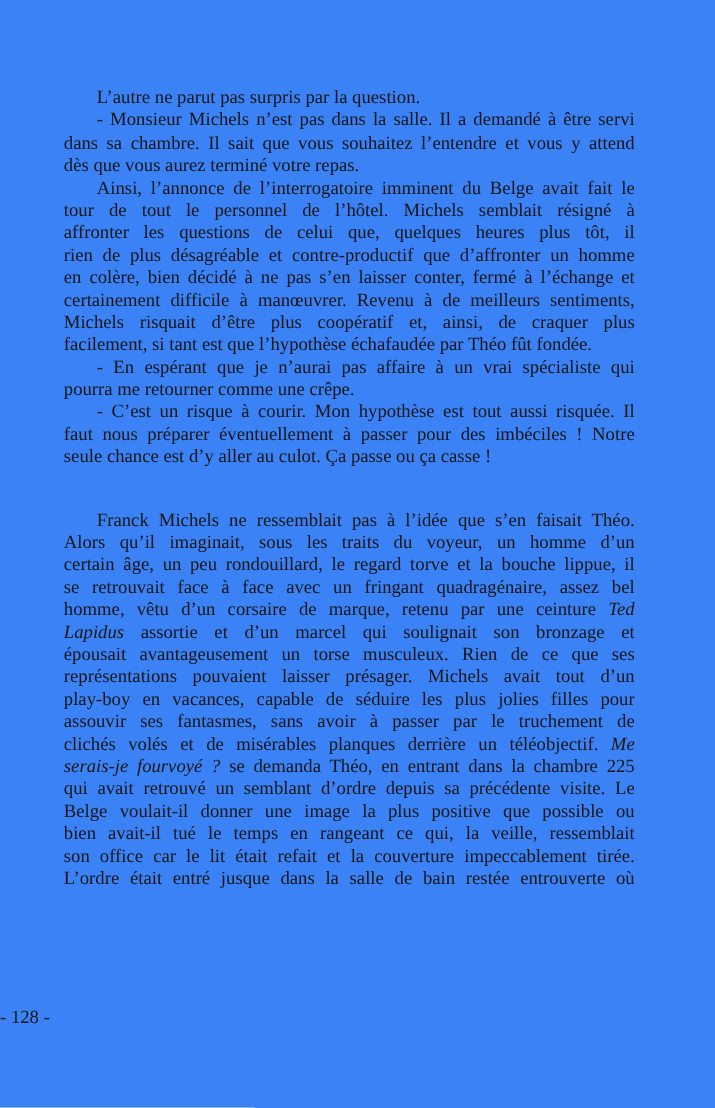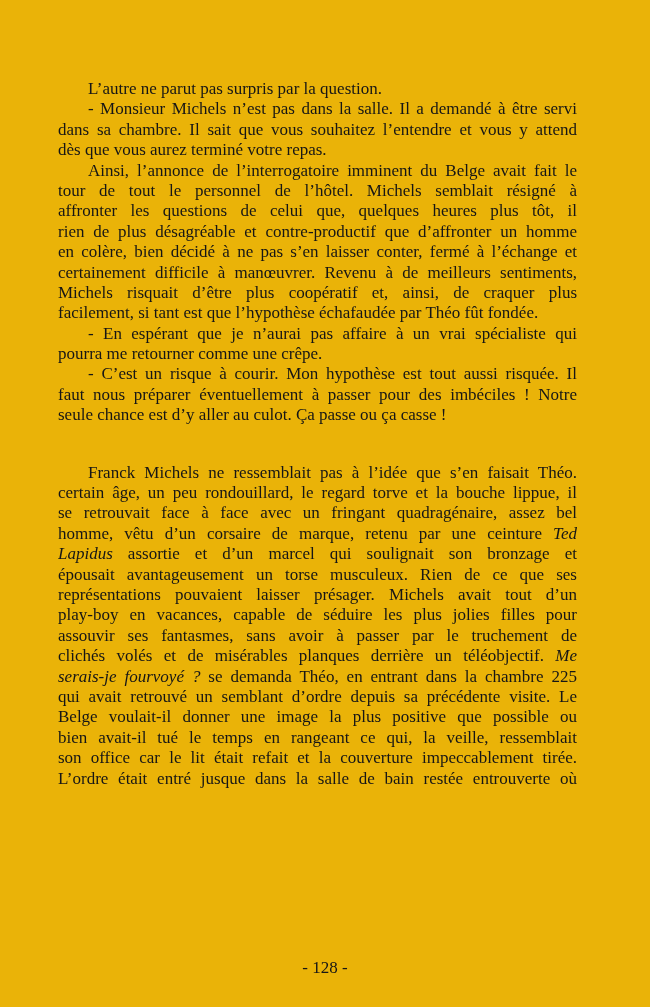--- a/index.html
+++ b/index.html
@@ -4,21 +4,21 @@
 <style>
   html, body {
     margin: 0;
     padding: 0;
     background: #ffffff;
   }
   .page {
     position: relative;
     width: 650px;
     height: 1007px;
-    background: #eab308;
+    background: #3b82f6;
     overflow: hidden;
     font-family: "Liberation Serif", "DejaVu Serif", serif;
     color: #161616;
   }
   .text-block {
     position: absolute;
     left: 58px;
     top: 79px;
     width: 519px;
     font-size: 17px;
@@ -39,25 +39,24 @@
     text-align: left;
     text-align-last: left;
   }
   .seg { font-style: normal; }
   .seg.it { font-style: italic; }
   .footer {
     position: absolute;
     left: 0;
     top: 915px;
     width: 650px;
-    text-align: center;
+    text-align: left;
     font-size: 17px;
     line-height: 20.4px;
     color: #161616;
-    margin-top: 43px;
   }
 </style>
 </head>
 <body>
 
 <div class="page">
   <div class="text-block">
       <div class="paragraph">
         <div class="line indent pend"><span class="seg">L’autre ne parut pas surpris par la question.</span></div>
       </div>
@@ -80,20 +79,21 @@
         <div class="line indent"><span class="seg">- En espérant que je n’aurai pas affaire à un vrai spécialiste qui</span></div>
         <div class="line pend"><span class="seg">pourra me retourner comme une crêpe.</span></div>
       </div>
       <div class="paragraph">
         <div class="line indent"><span class="seg">- C’est un risque à courir. Mon hypothèse est tout aussi risquée. Il</span></div>
         <div class="line"><span class="seg">faut nous préparer éventuellement à passer pour des imbéciles ! Notre</span></div>
         <div class="line pend"><span class="seg">seule chance est d’y aller au culot. Ça passe ou ça casse !</span></div>
       </div>
       <div class="paragraph space-before">
         <div class="line indent"><span class="seg">Franck Michels ne ressemblait pas à l’idée que s’en faisait Théo.</span></div>
+        <div class="line"><span class="seg">Alors qu’il imaginait, sous les traits du voyeur, un homme d’un</span></div>
         <div class="line"><span class="seg">certain âge, un peu rondouillard, le regard torve et la bouche lippue, il</span></div>
         <div class="line"><span class="seg">se retrouvait face à face avec un fringant quadragénaire, assez bel</span></div>
         <div class="line"><span class="seg">homme, vêtu d’un corsaire de marque, retenu par une ceinture </span><span class="seg it">Ted</span></div>
         <div class="line"><span class="seg it">Lapidus</span><span class="seg"> assortie et d’un marcel qui soulignait son bronzage et</span></div>
         <div class="line"><span class="seg">épousait avantageusement un torse musculeux. Rien de ce que ses</span></div>
         <div class="line"><span class="seg">représentations pouvaient laisser présager. Michels avait tout d’un</span></div>
         <div class="line"><span class="seg">play-boy en vacances, capable de séduire les plus jolies filles pour</span></div>
         <div class="line"><span class="seg">assouvir ses fantasmes, sans avoir à passer par le truchement de</span></div>
         <div class="line"><span class="seg">clichés volés et de misérables planques derrière un téléobjectif. </span><span class="seg it">Me</span></div>
         <div class="line"><span class="seg it">serais-je fourvoyé ?</span><span class="seg"> se demanda Théo, en entrant dans la chambre 225</span></div>

